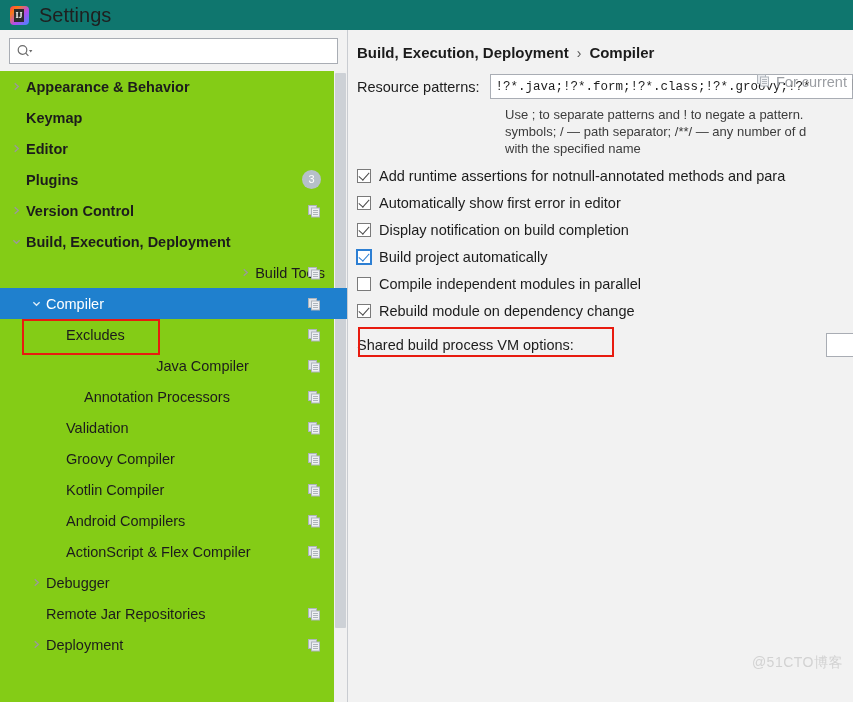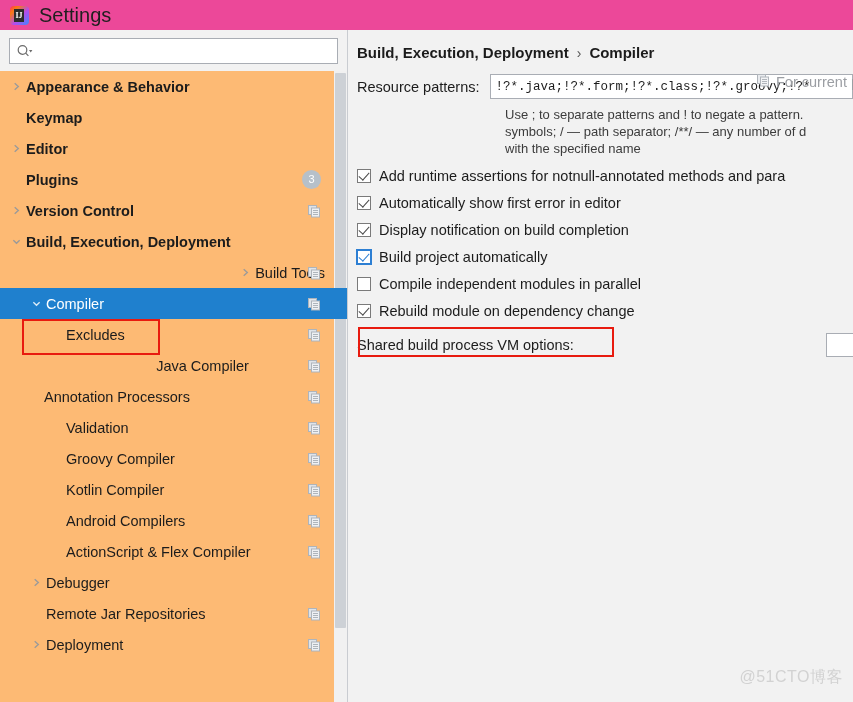--- a/index.html
+++ b/index.html
@@ -6,21 +6,21 @@
   html, body {
     width: 853px; height: 702px;
     font-family: "Liberation Sans", sans-serif;
     background: #f2f2f2;
     overflow: hidden;
   }
 
   
   .titlebar {
     height: 30px;
-    background: #ec4899;
+    background: #0f766e;
     display: flex;
     align-items: center;
     padding-left: 10px;
     gap: 10px;
   }
   .ij-logo {
     width: 19px; height: 19px;
     border-radius: 4px;
     position: relative;
     background: linear-gradient(135deg, #fe315d 0%, #f97a12 22%, #b24cef 58%, #3d8aff 100%);
@@ -87,21 +87,21 @@
     flex: 1;
     font-family: "Liberation Sans", sans-serif;
     font-size: 13px;
     height: 100%;
     padding-left: 2px;
   }
 
   .tree {
     flex: 1;
     position: relative;
-    background: #fdba74;
+    background: #84cc16;
     overflow: hidden;
   }
   .tree-row {
     height: 31px;
     display: flex;
     align-items: center;
     position: relative;
     padding-right: 22px;
     cursor: default;
   }
@@ -266,23 +266,23 @@
     background: #fff;
     font-family: "Liberation Sans", sans-serif;
     font-size: 13px;
     padding: 0 3px;
     outline: none;
   }
 
   .watermark {
     position: absolute;
     right: 10px;
-    bottom: 14px;
+    bottom: 30px;
     color: #d2d2d2;
-    font-size: 16px;
+    font-size: 14px;
     letter-spacing: 0.5px;
   }
 </style>
 </head>
 <body>
 
 <div class="titlebar">
   <div class="ij-logo">
     <span class="ij-letters">IJ</span>
   </div>
@@ -391,21 +391,21 @@
           <span class="chev"></span>
           <span class="row-label">Java Compiler</span>
           <span class="copy-icon"><svg viewBox="0 0 13 13" width="13" height="13">
               <rect x="0.5" y="0.5" width="8" height="9" fill="#dfe3e8" stroke="#aeb4bb"></rect>
               <rect x="3.5" y="3" width="8" height="9" fill="#eef0f3" stroke="#aeb4bb"></rect>
               <line x1="5" y1="5.5" x2="10" y2="5.5" stroke="#aeb4bb"></line>
               <line x1="5" y1="7.5" x2="10" y2="7.5" stroke="#aeb4bb"></line>
               <line x1="5" y1="9.5" x2="10" y2="9.5" stroke="#aeb4bb"></line>
             </svg></span>
         </div>
-        <div class="tree-row" style="padding-left: 24px;">
+        <div class="tree-row" style="padding-left: 64px;">
           <span class="chev"></span>
           <span class="row-label">Annotation Processors</span>
           <span class="copy-icon"><svg viewBox="0 0 13 13" width="13" height="13">
               <rect x="0.5" y="0.5" width="8" height="9" fill="#dfe3e8" stroke="#aeb4bb"></rect>
               <rect x="3.5" y="3" width="8" height="9" fill="#eef0f3" stroke="#aeb4bb"></rect>
               <line x1="5" y1="5.5" x2="10" y2="5.5" stroke="#aeb4bb"></line>
               <line x1="5" y1="7.5" x2="10" y2="7.5" stroke="#aeb4bb"></line>
               <line x1="5" y1="9.5" x2="10" y2="9.5" stroke="#aeb4bb"></line>
             </svg></span>
         </div>

